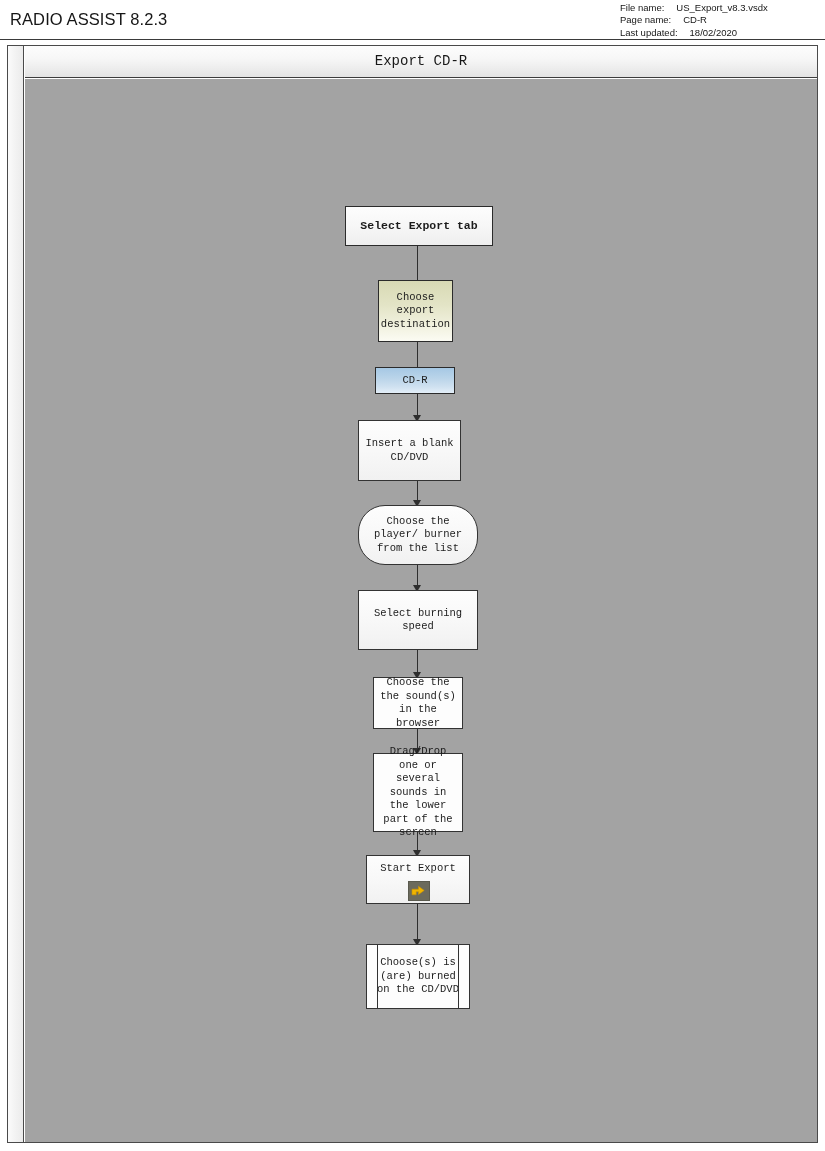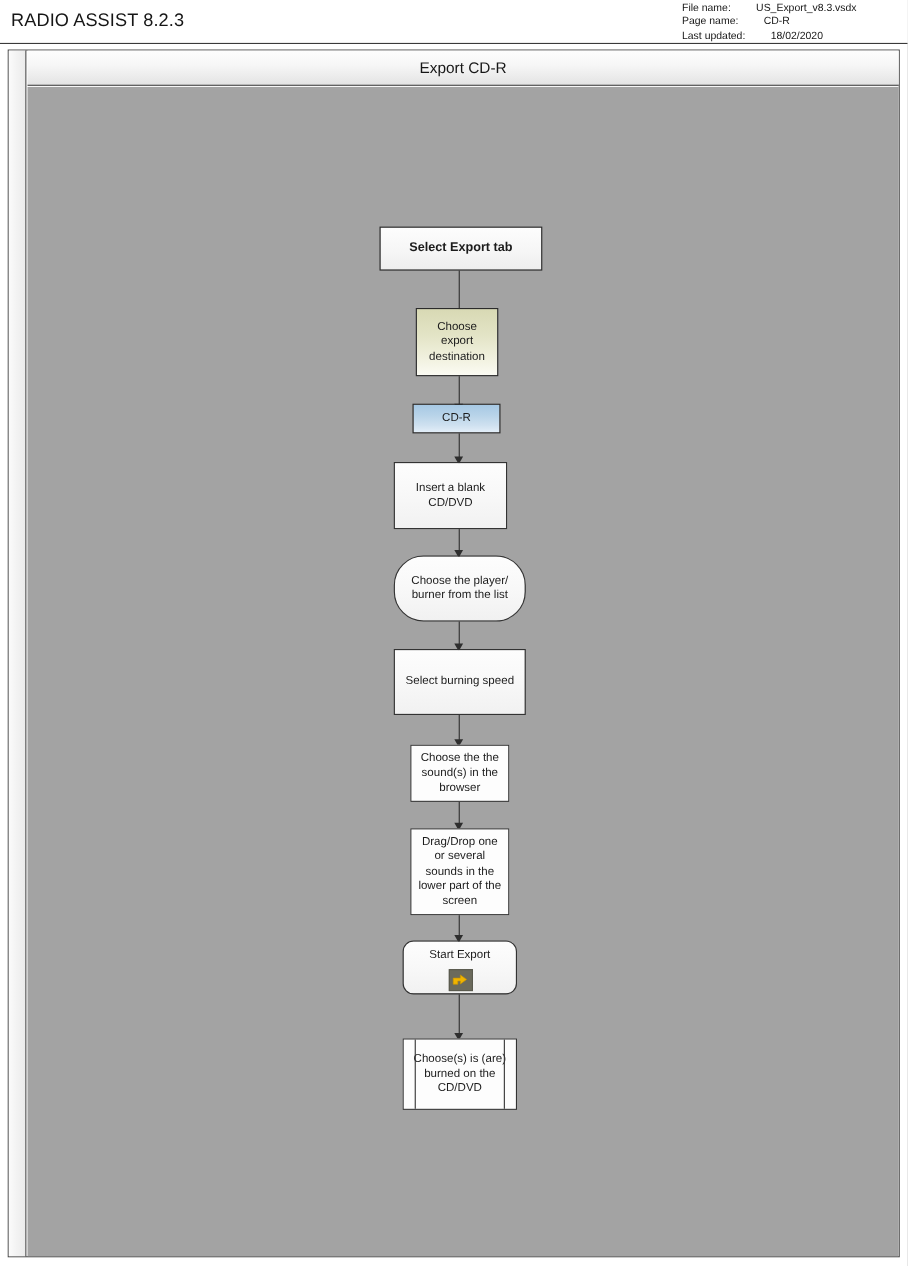--- a/index.html
+++ b/index.html
@@ -40,32 +40,33 @@
     position: absolute;
     left: 620px;
     top: 2px;
     font-size: 9.5px;
     line-height: 12.3px;
     color: #161616;
     white-space: nowrap;
   }
   #doc-meta .meta-row { display: block; }
   #doc-meta .meta-label { display: inline-block; }
-  #doc-meta .meta-value { display: inline-block; margin-left: 23px; }
+  #doc-meta .meta-value { display: inline-block; margin-left: 12px; }
 
   
   #page-frame {
     position: absolute;
     left: 7px;
     top: 45px;
     width: 811px;
     height: 1098px;
     box-sizing: border-box;
     border: 1px solid #4a4a4a;
     background: #ffffff;
+    font-family: Liberation Mono, monospace;
   }
   
   #left-gutter {
     position: absolute;
     left: 0; top: 0;
     width: 16px;
     height: 100%;
     background: linear-gradient(to right, #fbfbfb 0%, #f3f3f3 45%, #ebebeb 100%);
     border-right: 1px solid #4a4a4a;
     box-sizing: border-box;
@@ -258,21 +259,21 @@
       </div>
       <div class="conn" style="left:392px; top:650px; height:25px;"></div>
       <div class="arrowhead" style="left:388px; top:669px;"></div>
 
       <div class="node white" style="left:348px; top:674px; width:90px; height:79px;">
         <span class="node-label">Drag/Drop one or several sounds in the lower part of the screen</span>
       </div>
       <div class="conn" style="left:392px; top:753px; height:24px;"></div>
       <div class="arrowhead" style="left:388px; top:771px;"></div>
 
-      <div class="node plain with-icon" style="left:341px; top:776px; width:104px; height:49px;border-radius:10px;">
+      <div class="node plain with-icon" style="left:341px; top:776px; width:104px; height:49px;">
         <span class="node-label">Start Export</span>
         <span class="export-icon-wrap" style="left:41px; top:25px;">
           <svg width="16" height="14" viewBox="0 0 16 14" aria-hidden="true">
             <path d="M1 5.2 L7.5 5.2 L7.5 2.3 L13.2 6.4 L7.5 10.6 L7.5 7.8 L5.2 7.8 L5.2 10.8 L1 10.8 Z" fill="#f0b400" stroke="#c99400" stroke-width="0.6" stroke-linejoin="round"></path>
           </svg>
         </span>
       </div>
       <div class="conn" style="left:392px; top:825px; height:40px;"></div>
       <div class="arrowhead" style="left:388px; top:860px;"></div>
 

